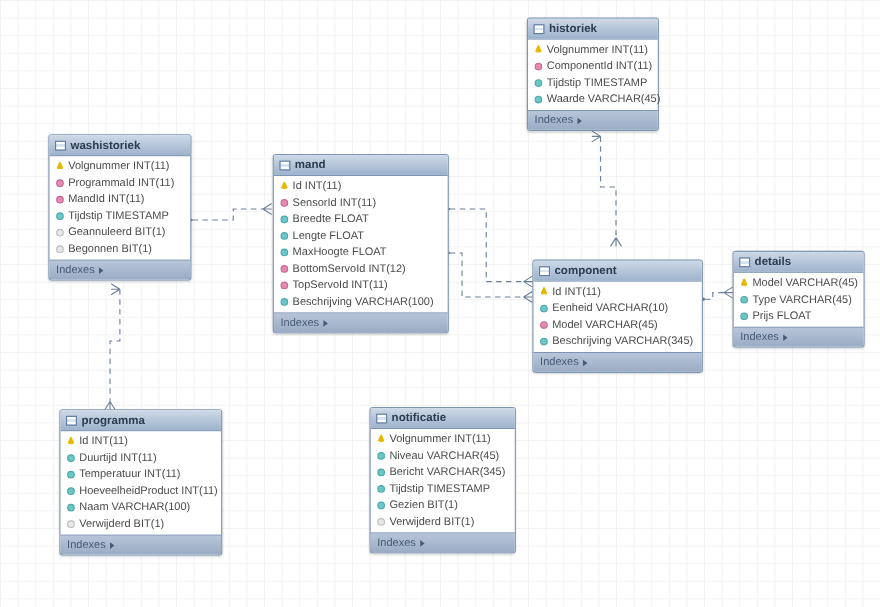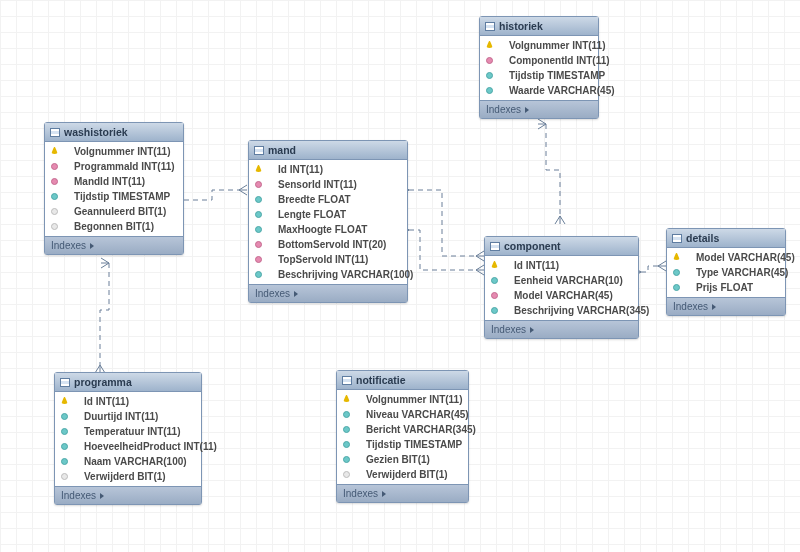--- a/index.html
+++ b/index.html
@@ -39,26 +39,25 @@
   .entity-header .table-icon {
     width: 10px; height: 9px;
     display: inline-block;
     background: linear-gradient(#fff 33%, #d6e3f2 33% 66%, #fff 66%);
     border: 1px solid #5f7da1;
   }
   .cols { padding: 2px 0; }
   .col {
     display: flex;
     align-items: center;
-    gap: 16px;
+    gap: 4px;
     padding: 2px 6px;
     color: #4a4a4a;
     font-size: 10px;
     white-space: nowrap;
-    font-weight: bold;
   }
   .col .bullet {
     width: 7px; height: 7px; border-radius: 50%;
     flex-shrink: 0;
     display: inline-block;
   }
   .b-key {
     width: 0; height: 0; border-radius: 0;
     border-left: 3.5px solid transparent;
     border-right: 3.5px solid transparent;
@@ -126,21 +125,21 @@
     </g>
     <path d="M641 272 L648 272 L648 266 L658 266" stroke="#6a7f99" fill="none" stroke-dasharray="5,4" stroke-width="1"></path>
     <g>
       <path d="M641 272 L633 267 M641 272 L633 272 M641 272 L633 277" stroke="#6a7f99" fill="none" stroke-width="1"></path>
     </g>
     <g>
       <path d="M658 266 L666 261 M658 266 L666 266 M658 266 L666 271" stroke="#6a7f99" fill="none" stroke-width="1"></path>
     </g>
   </svg>
 
-<div class="entity" style="left: 44px; top: 122px; width: 140px;">
+<div class="entity" style="left: 44px; top: 122px; width: 130px;">
     <div class="entity-header">
       <span class="table-icon"></span>
       <span>washistoriek</span>
     </div>
     <div class="cols">
       <div class="col">
         <span class="bullet b-key"></span>
         <span>Volgnummer INT(11)</span>
       </div>
       <div class="col">
@@ -190,21 +189,21 @@
       <div class="col">
         <span class="bullet b-teal"></span>
         <span>Lengte FLOAT</span>
       </div>
       <div class="col">
         <span class="bullet b-teal"></span>
         <span>MaxHoogte FLOAT</span>
       </div>
       <div class="col">
         <span class="bullet b-pink"></span>
-        <span>BottomServoId INT(20)</span>
+        <span>BottomServoId INT(12)</span>
       </div>
       <div class="col">
         <span class="bullet b-pink"></span>
         <span>TopServoId INT(11)</span>
       </div>
       <div class="col">
         <span class="bullet b-teal"></span>
         <span>Beschrijving VARCHAR(100)</span>
       </div>
     </div>

